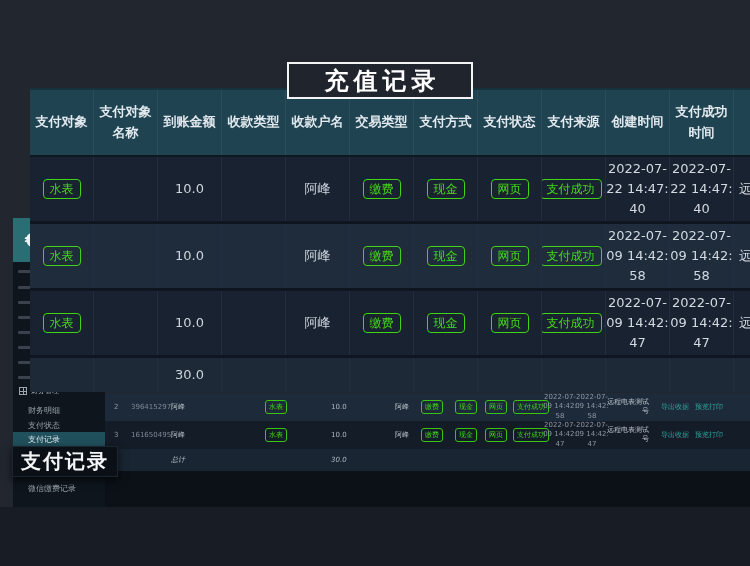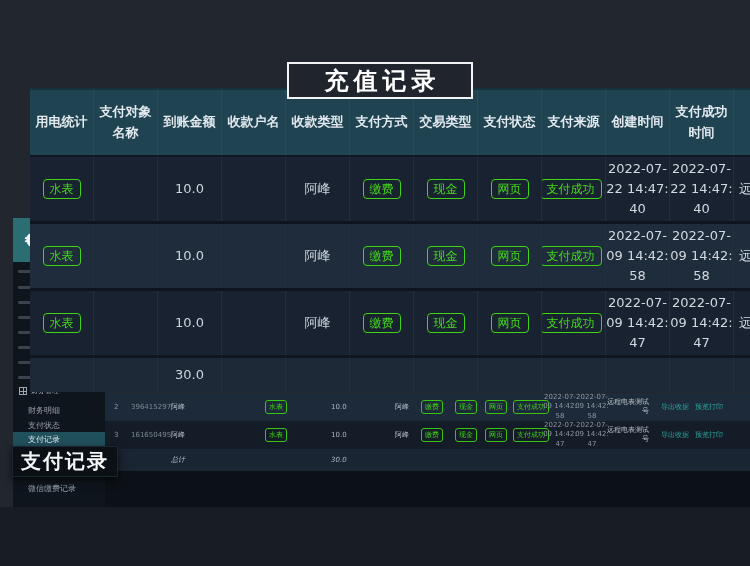--- a/index.html
+++ b/index.html
@@ -201,27 +201,27 @@
   </div>
   <div class="mini-row mr-t">
     <span class="mc-name">总计</span>
     <span class="mc-amt">30.0</span>
   </div>
 </div>
 <div class="mini-fill"></div>
 
 <div class="mtable">
   <div class="mrow mhead">
-    <div class="c">用电统计</div>
+    <div class="c">支付对象</div>
     <div class="c">支付对象名称</div>
     <div class="c">到账金额</div>
+    <div class="c">收款类型</div>
     <div class="c">收款户名</div>
-    <div class="c">收款类型</div>
+    <div class="c">交易类型</div>
     <div class="c">支付方式</div>
-    <div class="c">交易类型</div>
     <div class="c">支付状态</div>
     <div class="c">支付来源</div>
     <div class="c">创建时间</div>
     <div class="c">支付成功时间</div>
     <div class="c"></div>
   </div>
 
   <div class="mrow r-a">
     <div class="c">
         <span class="badge">水表</span>

